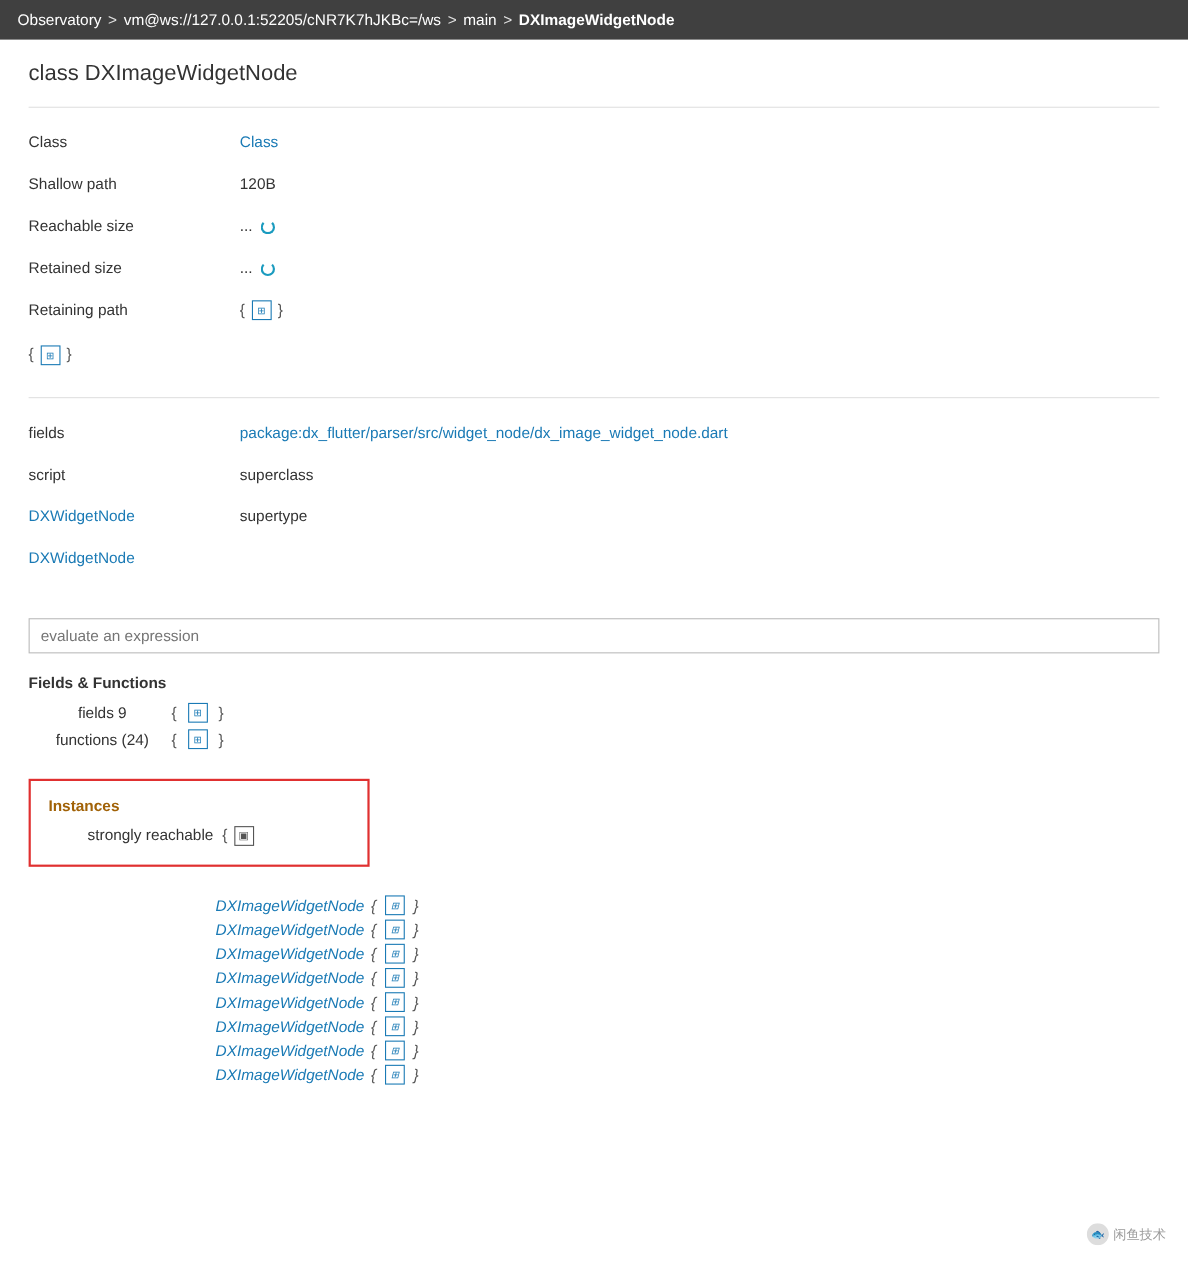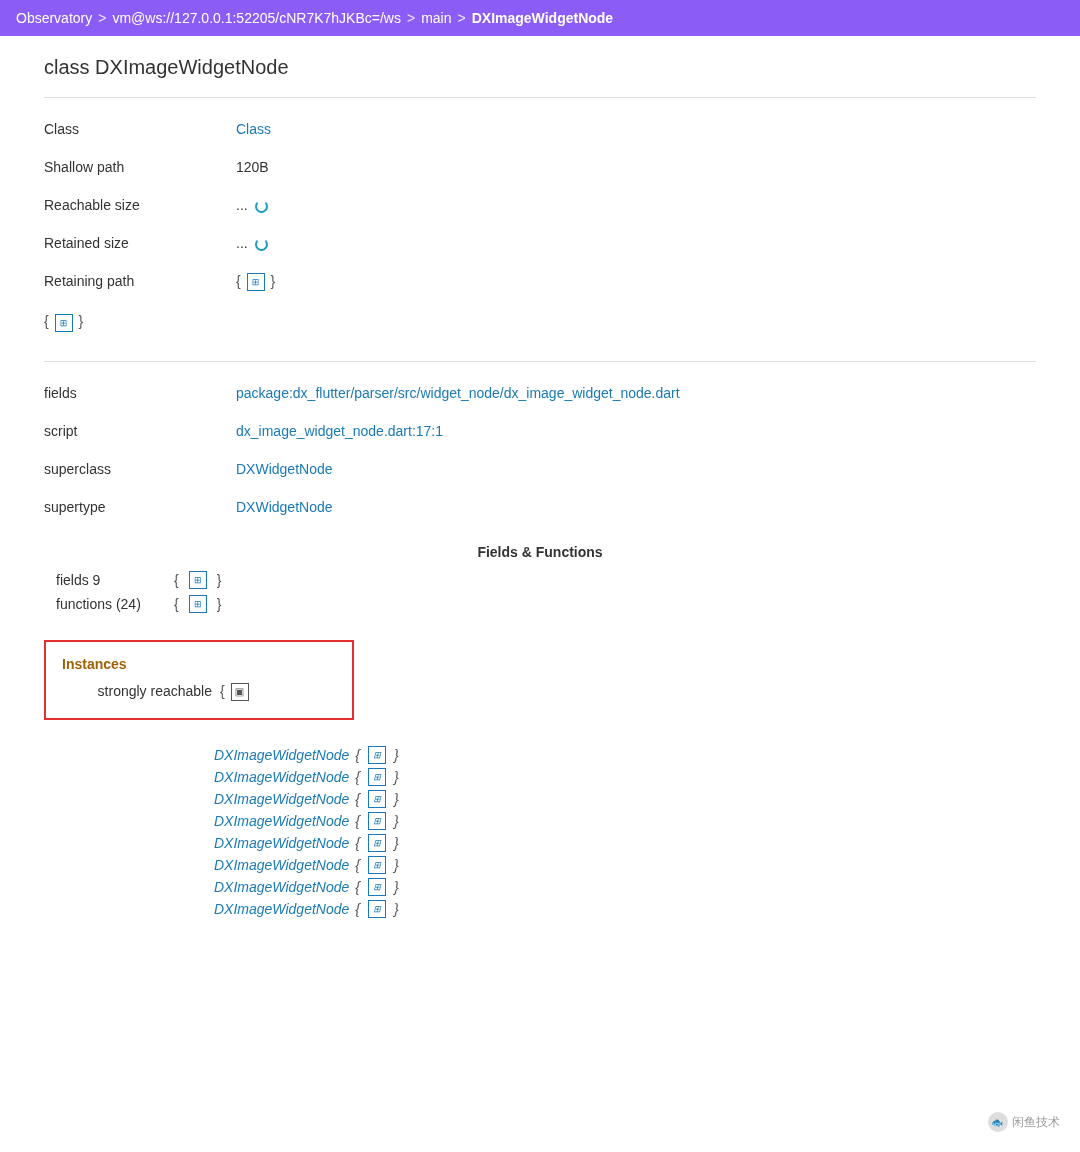--- a/index.html
+++ b/index.html
@@ -5,42 +5,42 @@
     * { box-sizing: border-box; margin: 0; padding: 0; }
     body {
       font-family: -apple-system, BlinkMacSystemFont, 'Segoe UI', Arial, sans-serif;
       font-size: 14px;
       background: #fff;
       color: #333;
     }
 
     
     .header-bar {
-      background: #8b5cf6;
+      background: #404040;
       color: #fff;
       padding: 10px 16px;
       font-size: 14px;
       display: flex;
       align-items: center;
       gap: 6px;
       flex-wrap: wrap;
     }
     .header-bar span.sep {
       opacity: 0.85;
     }
     .header-bar .breadcrumb-item {
       font-weight: 400;
     }
     .header-bar .breadcrumb-item.active {
       font-weight: 600;
     }
 
     
     .main-content {
-      padding: 20px 44px;
+      padding: 20px 26px;
     }
 
     .page-title {
       font-size: 20px;
       font-weight: 400;
       color: #333;
       margin-bottom: 18px;
     }
 
     .divider {
@@ -121,28 +121,28 @@
       outline: none;
       margin: 18px 0;
     }
 
     
     .section-title {
       font-size: 14px;
       font-weight: 600;
       color: #333;
       margin-bottom: 8px;
-      text-align: center;
     }
     .fields-row {
       display: flex;
       align-items: center;
       gap: 8px;
       padding: 3px 0 3px 12px;
       font-size: 14px;
+      text-align: center;
     }
     .fields-label {
       min-width: 110px;
     }
 
     
     .instances-box {
       border: 2px solid #e03030;
       padding: 14px 16px;
       display: inline-block;
@@ -268,31 +268,31 @@
 
   <hr class="divider">
 
   
   <div class="section info-table">
 
     <div class="info-label">fields</div>
     <div class="info-value link">package:dx_flutter/parser/src/widget_node/dx_image_widget_node.dart</div>
 
     <div class="info-label">script</div>
-    <div class="info-value link">dx_image_widget_node.dart:17:1</div>
 
     <div class="info-label">superclass</div>
     <div class="info-value link">DXWidgetNode</div>
 
     <div class="info-label">supertype</div>
     <div class="info-value link">DXWidgetNode</div>
 
   </div>
 
   
+  <input class="evaluate-input" type="text" placeholder="evaluate an expression" style="">
 
   
   <div class="section">
     <div class="section-title">Fields &amp; Functions</div>
 
     <div class="fields-row">
       <span class="fields-label">fields 9</span>
       <span class="curly-brace">{ </span>
       <span class="grid-icon">⊞</span>
       <span class="curly-brace"> }</span>

